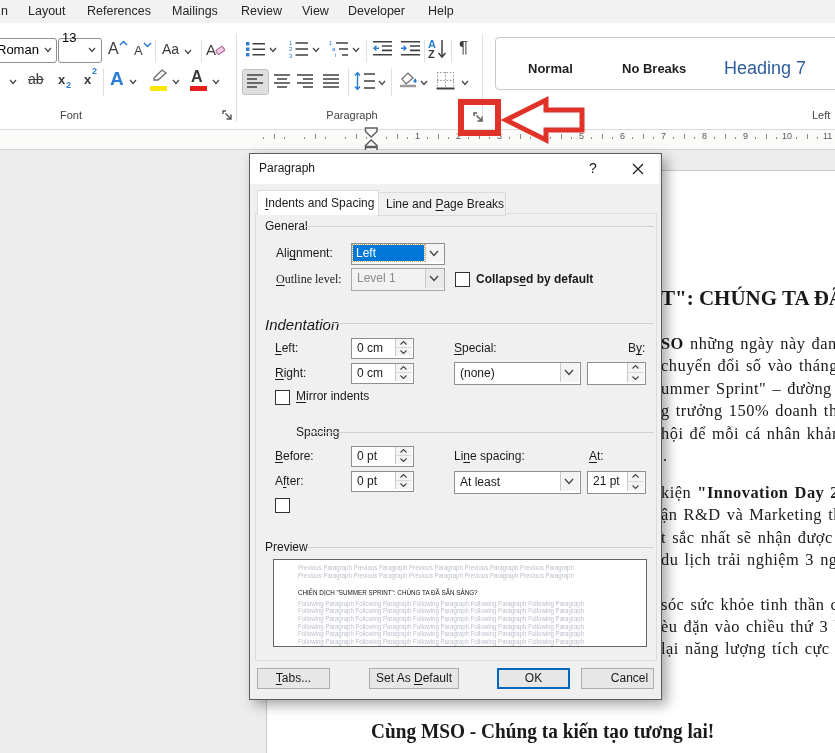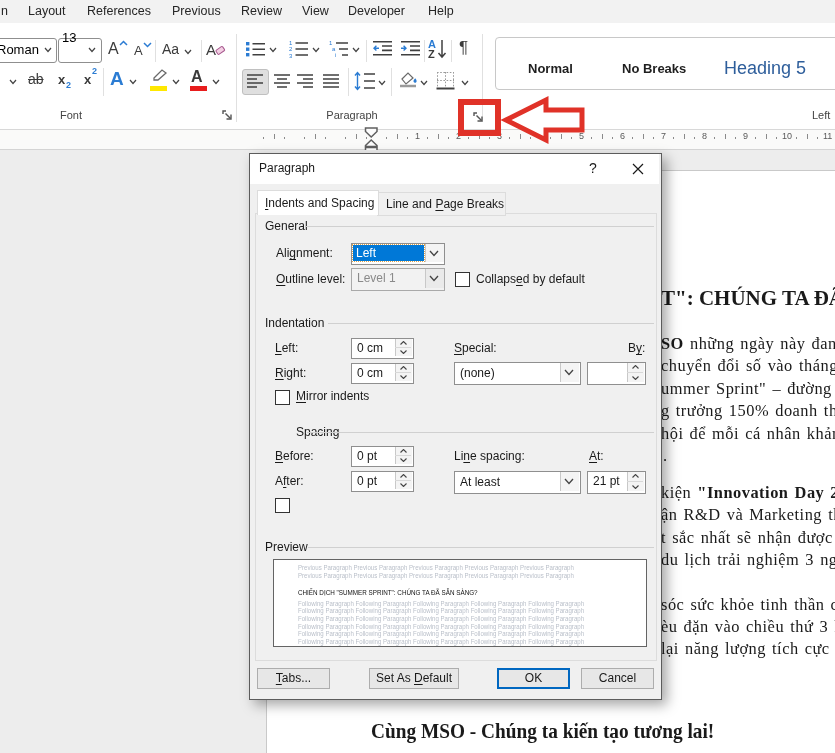--- a/index.html
+++ b/index.html
@@ -7,21 +7,21 @@
 .abs{position:absolute;}
 .lbl{position:absolute;white-space:nowrap;}
 u{text-decoration:underline;text-underline-offset:2px;}
 </style></head><body>
 <div id="app">
 
 <div class="abs" style="left:0;top:0;width:835px;height:23px;background:#f2f2f2;"></div>
 <div class="lbl" style="left:1px;top:4px;font-size:12.5px;color:#262626;">n</div>
 <div class="lbl" style="left:28px;top:4px;font-size:12.5px;color:#262626;">Layout</div>
 <div class="lbl" style="left:87px;top:4px;font-size:12.5px;color:#262626;">References</div>
-<div class="lbl" style="left:172px;top:4px;font-size:12.5px;color:#262626;">Previous</div>
+<div class="lbl" style="left:172px;top:4px;font-size:12.5px;color:#262626;">Mailings</div>
 <div class="lbl" style="left:241px;top:4px;font-size:12.5px;color:#262626;">Review</div>
 <div class="lbl" style="left:302px;top:4px;font-size:12.5px;color:#262626;">View</div>
 <div class="lbl" style="left:348px;top:4px;font-size:12.5px;color:#262626;">Developer</div>
 <div class="lbl" style="left:428px;top:4px;font-size:12.5px;color:#262626;">Help</div>
 <div class="abs" style="left:0;top:30px;width:835px;height:99px;background:#fff;border-bottom:1px solid #d8d8d8;"></div>
 <div class="abs" style="left:236px;top:34px;width:1px;height:88px;background:#e0e0e0;"></div>
 <div class="abs" style="left:482px;top:34px;width:1px;height:88px;background:#e0e0e0;"></div>
 <div class="abs" style="left:155px;top:40px;width:1px;height:22px;background:#e0e0e0;"></div>
 <div class="abs" style="left:201px;top:40px;width:1px;height:22px;background:#e0e0e0;"></div>
 <div class="abs" style="left:103px;top:68px;width:1px;height:28px;background:#e0e0e0;"></div>
@@ -165,21 +165,21 @@
 <svg class="abs" style="left:436px;top:71px;" width="19" height="19" viewBox="0 0 19 19">
       <path d="M1 1.5 H18 M1.5 1 V18 M17.5 1 V18 M1 9.5 H18 M9.5 1 V18" stroke="#9a9a9a" stroke-width="1" stroke-dasharray="1.6 1.6"></path>
       <path d="M0.5 17.5 H18.5" stroke="#404040" stroke-width="2"></path>
     </svg>
 <svg class="abs" style="left:461px;top:80px;" width="8" height="6" viewBox="0 0 8 6">
       <path d="M1 1 L4 4.5 L7 1" fill="none" stroke="#444" stroke-width="1.2"></path>
     </svg>
 <div class="abs" style="left:495px;top:37px;width:345px;height:51px;border:1px solid #c8c8c8;border-radius:4px;background:#fff;"></div>
 <div class="lbl" style="left:528px;top:61px;font-size:13px;font-weight:bold;color:#1f1f1f;">Normal</div>
 <div class="lbl" style="left:622px;top:61px;font-size:13px;font-weight:bold;color:#1f1f1f;">No Breaks</div>
-<div class="lbl" style="left:724px;top:58px;font-size:18px;color:#2e5e9b;">Heading 5</div>
+<div class="lbl" style="left:724px;top:58px;font-size:18px;color:#2e5e9b;">Heading 7</div>
 <div class="abs" style="left:0;top:130px;width:835px;height:19px;background:#fafaf9;border-bottom:1px solid #d4d4d4;"></div>
 <div class="lbl" style="left:413px;top:131px;width:9px;text-align:center;font-size:9px;color:#595959;">1</div>
 <div class="lbl" style="left:454px;top:131px;width:9px;text-align:center;font-size:9px;color:#595959;">2</div>
 <div class="lbl" style="left:495px;top:131px;width:9px;text-align:center;font-size:9px;color:#595959;">3</div>
 <div class="lbl" style="left:536px;top:131px;width:9px;text-align:center;font-size:9px;color:#595959;">4</div>
 <div class="lbl" style="left:577px;top:131px;width:9px;text-align:center;font-size:9px;color:#595959;">5</div>
 <div class="lbl" style="left:618px;top:131px;width:9px;text-align:center;font-size:9px;color:#595959;">6</div>
 <div class="lbl" style="left:659px;top:131px;width:9px;text-align:center;font-size:9px;color:#595959;">7</div>
 <div class="lbl" style="left:700px;top:131px;width:9px;text-align:center;font-size:9px;color:#595959;">8</div>
 <div class="lbl" style="left:741px;top:131px;width:9px;text-align:center;font-size:9px;color:#595959;">9</div>
@@ -257,43 +257,43 @@
 <svg class="abs" style="left:632px;top:163px;" width="12" height="12" viewBox="0 0 12 12">
       <path d="M1 1 L11 11 M11 1 L1 11" stroke="#1a1a1a" stroke-width="1.2"></path>
     </svg>
 <div class="abs" style="left:255px;top:213px;width:400px;height:446px;background:#f0f0f0;border:1px solid #dcdcdc;"></div>
 <div class="abs" style="left:377px;top:192px;width:127px;height:22px;background:#f0f0f0;border:1px solid #dcdcdc;"></div>
 <div class="lbl" style="left:386px;top:197px;font-size:12px;color:#1a1a1a;">Line and <u>P</u>age Breaks</div>
 <div class="abs" style="left:257px;top:190px;width:120px;height:24px;background:#fff;border:1px solid #dcdcdc;border-bottom:none;"></div>
 <div class="lbl" style="left:265px;top:196px;font-size:12px;color:#1a1a1a;"><u>I</u>ndents and Spacing</div>
 <div class="lbl" style="left:265px;top:219px;font-size:12px;color:#1a1a1a;">General</div>
 <div class="abs" style="left:306px;top:226px;width:348px;height:1px;background:#d0d0d0;"></div>
-<div class="lbl" style="left:265px;top:316px;font-size:12px;color:#1a1a1a;">Indentation</div>
+<div class="lbl" style="left:265px;top:316px;font-size:15px;color:#1a1a1a;font-style:italic;">Indentation</div>
 <div class="abs" style="left:328px;top:323px;width:326px;height:1px;background:#d0d0d0;"></div>
 <div class="lbl" style="left:265px;top:425px;font-size:12px;color:#1a1a1a;margin-left:31px;">Spacing</div>
 <div class="abs" style="left:307px;top:432px;width:347px;height:1px;background:#d0d0d0;"></div>
 <div class="lbl" style="left:265px;top:540px;font-size:12px;color:#1a1a1a;">Preview</div>
 <div class="abs" style="left:308px;top:547px;width:346px;height:1px;background:#d0d0d0;"></div>
 <div class="lbl" style="left:276px;top:246px;font-size:12px;color:#1a1a1a;">Ali<u>g</u>nment:</div>
 <div class="abs" style="left:351px;top:243px;width:92px;height:20px;border:1px solid #8f8f8f;background:#fff;"></div>
 <div class="abs" style="left:353px;top:245px;width:71px;height:16px;background:#0078d7;outline:1px dotted #e0a44c;"></div>
 <div class="lbl" style="left:356px;top:246px;font-size:12px;color:#fff;">Left</div>
 <div class="abs" style="left:425px;top:244px;width:18px;height:18px;background:#f4f4f4;border-left:1px solid #c8c8c8;"></div>
 <svg class="abs" style="left:429px;top:250px;" width="10" height="7" viewBox="0 0 10 7">
       <path d="M1 1 L5 5.5 L9 1" fill="none" stroke="#444" stroke-width="1.3"></path>
     </svg>
-<div class="lbl" style="left:276px;top:272px;font-size:12px;color:#1a1a1a;"><u>O</u>utline level:</div>
+<div class="lbl" style="left:276px;top:272px;font-size:12px;color:#1a1a1a;font-family:Liberation Serif, serif;"><u>O</u>utline level:</div>
 <div class="abs" style="left:351px;top:268px;width:92px;height:21px;border:1px solid #a9a9a9;background:#f2f2f2;"></div>
 <div class="lbl" style="left:357px;top:271px;font-size:12px;color:#8a8a8a;">Level 1</div>
 <div class="abs" style="left:425px;top:269px;width:18px;height:19px;background:#eaeaea;border-left:1px solid #c8c8c8;"></div>
 <svg class="abs" style="left:429px;top:275px;" width="10" height="7" viewBox="0 0 10 7">
       <path d="M1 1 L5 5.5 L9 1" fill="none" stroke="#444" stroke-width="1.3"></path>
     </svg>
 <div class="abs" style="left:455px;top:272px;width:13px;height:13px;background:#fff;border:1px solid #333;"></div>
-<div class="lbl" style="left:476px;top:272px;font-size:12px;color:#1a1a1a;">Collaps<u>e</u>d by default</div>
+<div class="lbl" style="left:476px;top:272px;font-size:12px;color:#1a1a1a;font-weight:bold;">Collaps<u>e</u>d by default</div>
 <div class="lbl" style="left:275px;top:341px;font-size:12px;color:#1a1a1a;"><u>L</u>eft:</div>
 <div class="abs" style="left:351px;top:338px;width:61px;height:19px;border:1px solid #8f8f8f;background:#fff;"></div>
 <div class="lbl" style="left:357px;top:341px;font-size:12px;color:#1a1a1a;">0 cm</div>
 <div class="abs" style="left:395px;top:339px;width:16px;height:17px;background:#f4f4f4;border-left:1px solid #c8c8c8;"></div>
 <svg class="abs" style="left:399.5px;top:341px;" width="7" height="4" viewBox="0 0 7 4">
       <path d="M0.5 3.5 L3.5 0.5 L6.5 3.5" fill="none" stroke="#444" stroke-width="1.1"></path>
     </svg>
 <svg class="abs" style="left:399.5px;top:350px;" width="7" height="4" viewBox="0 0 7 4">
       <path d="M0.5 0.5 L3.5 3.5 L6.5 0.5" fill="none" stroke="#444" stroke-width="1.1"></path>
     </svg>
@@ -379,17 +379,17 @@
 <div class="lbl" style="left:298px;top:622.6px;font-size:7px;color:#b9bfc9;transform:scaleX(0.87);transform-origin:0 0;">Following Paragraph Following Paragraph Following Paragraph Following Paragraph Following Paragraph</div>
 <div class="lbl" style="left:298px;top:630.3px;font-size:7px;color:#b9bfc9;transform:scaleX(0.87);transform-origin:0 0;">Following Paragraph Following Paragraph Following Paragraph Following Paragraph Following Paragraph</div>
 <div class="lbl" style="left:298px;top:638.0px;font-size:7px;color:#b9bfc9;transform:scaleX(0.87);transform-origin:0 0;">Following Paragraph Following Paragraph Following Paragraph Following Paragraph Following Paragraph</div>
 <div class="abs" style="left:257px;top:668px;width:73px;height:21px;background:#e7e7e7;border:1px solid #adadad;box-sizing:border-box;"></div>
 <div class="lbl" style="left:257px;top:671px;width:73px;text-align:center;font-size:12px;color:#1a1a1a;"><u>T</u>abs...</div>
 <div class="abs" style="left:369px;top:668px;width:90px;height:21px;background:#e7e7e7;border:1px solid #adadad;box-sizing:border-box;"></div>
 <div class="lbl" style="left:369px;top:671px;width:90px;text-align:center;font-size:12px;color:#1a1a1a;">Set As <u>D</u>efault</div>
 <div class="abs" style="left:497px;top:668px;width:73px;height:21px;background:#e7e7e7;border:2px solid #0067c0;box-sizing:border-box;"></div>
 <div class="lbl" style="left:497px;top:671px;width:73px;text-align:center;font-size:12px;color:#1a1a1a;">OK</div>
 <div class="abs" style="left:581px;top:668px;width:73px;height:21px;background:#e7e7e7;border:1px solid #adadad;box-sizing:border-box;"></div>
-<div class="lbl" style="left:581px;top:671px;width:73px;text-align:center;font-size:12px;color:#1a1a1a;">Cancel</div>
+<div class="lbl" style="left:581px;top:671px;width:73px;text-align:center;font-size:12px;color:#1a1a1a;padding-left:12px;">Cancel</div>
 <svg class="abs" style="left:450px;top:92px;" width="145" height="55" viewBox="0 0 145 55">
       <rect x="11" y="10" width="37" height="31" fill="none" stroke="#e03228" stroke-width="6"></rect>
       <path d="M56 28 L96 8 L96 18 L132 18 L132 38 L96 38 L96 48 Z" fill="#fff" stroke="#e03228" stroke-width="5" stroke-linejoin="miter"></path>
     </svg>
 </div>
 </body></html>

